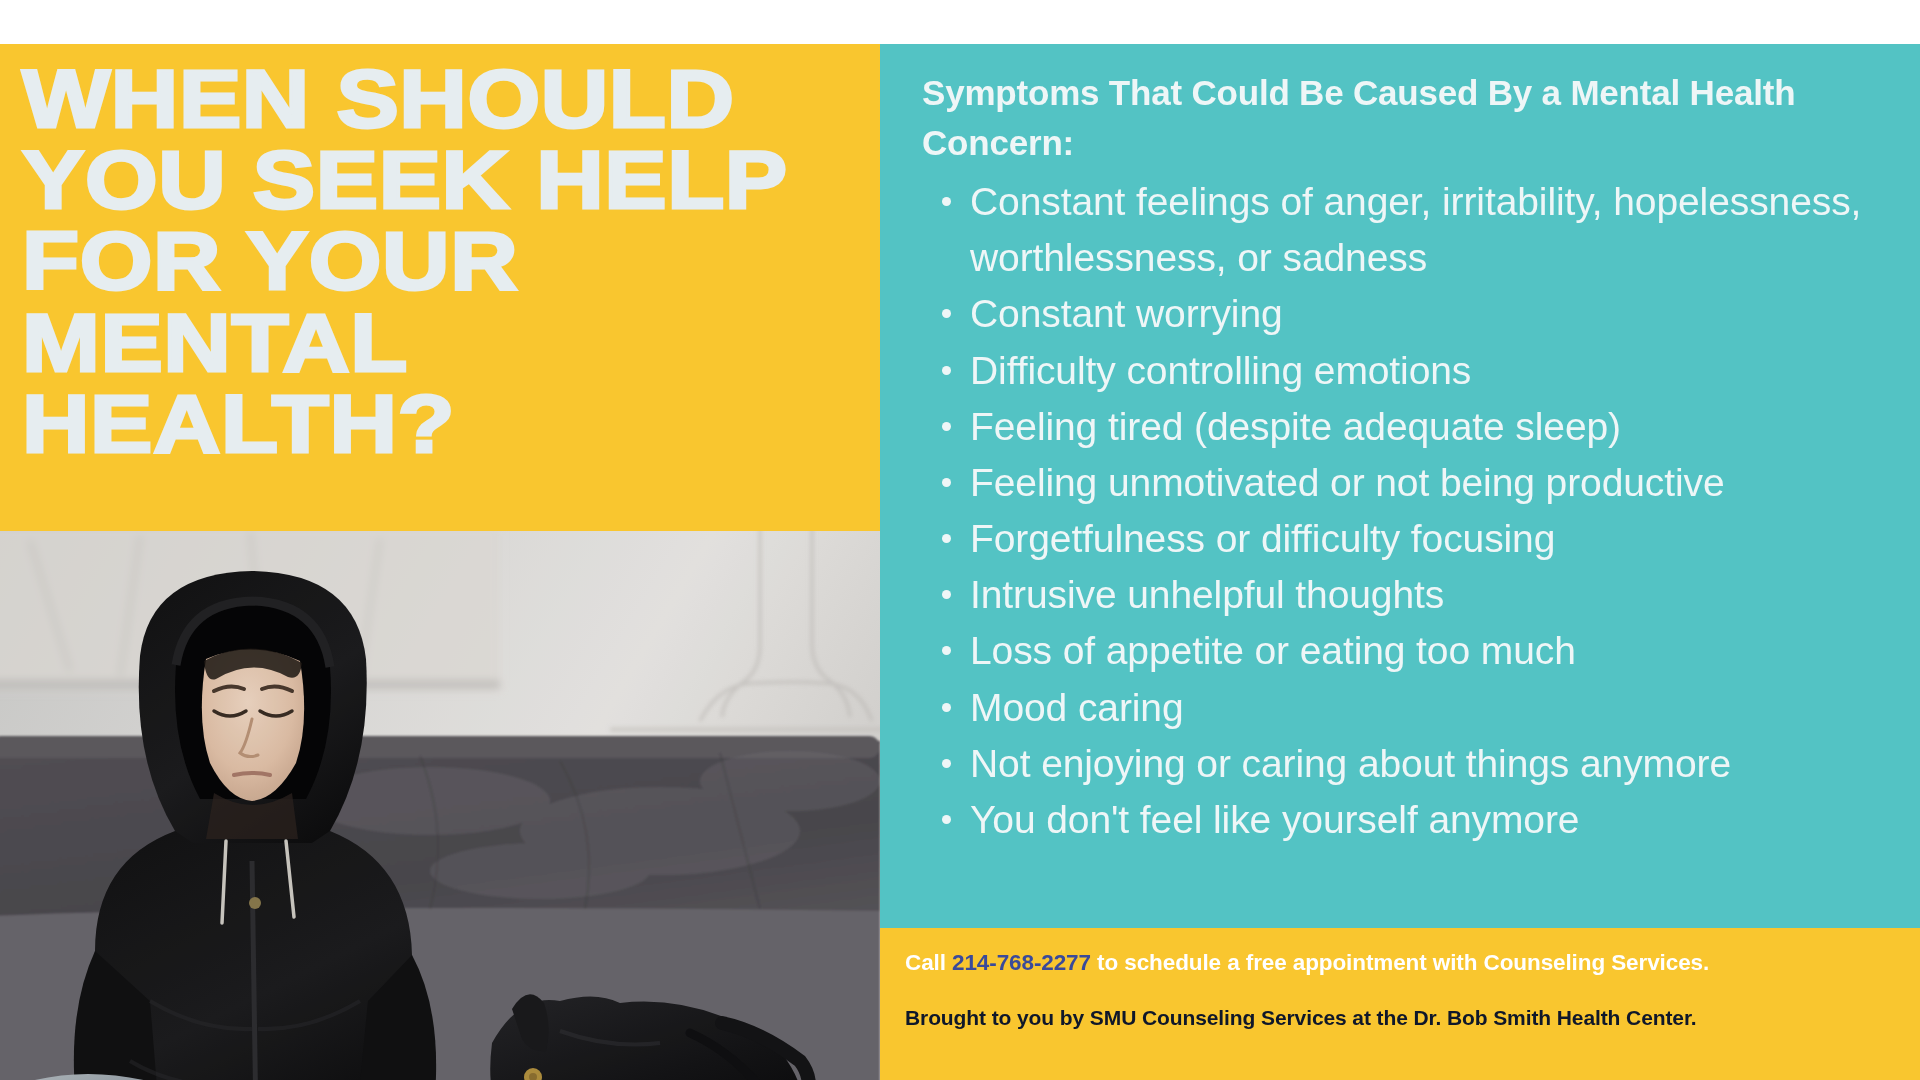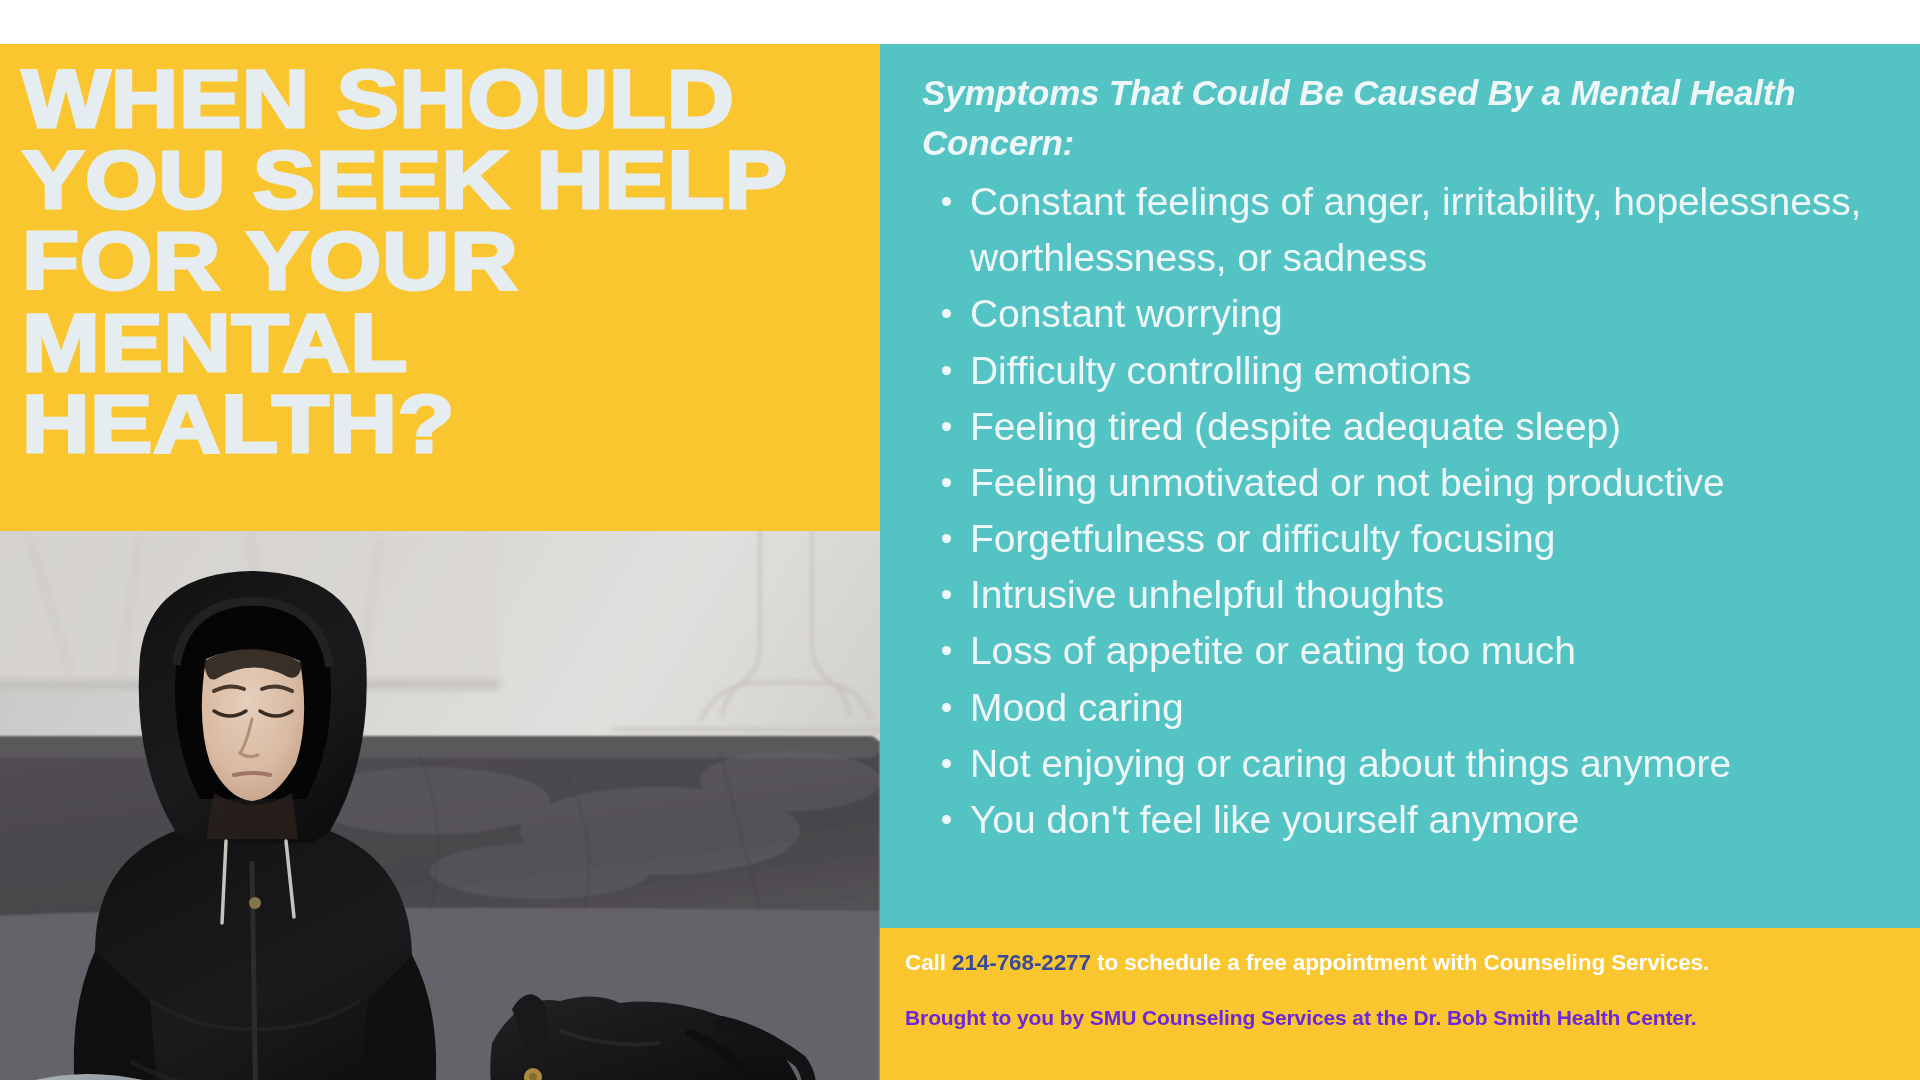--- a/index.html
+++ b/index.html
@@ -49,21 +49,20 @@
     padding:24px 30px 0 42px;
   }
   .symptoms-heading{
     margin:0 0 6px 0;
     color:#eef6f7;
     font-family:"Liberation Sans", sans-serif;
     font-weight:700;
     font-size:35px;
     line-height:1.43;
     letter-spacing:-0.2px;
-    font-style:italic;
   }
   .symptoms-list{
     margin:0;padding:0;list-style:none;
   }
   .symptoms-list li{
     position:relative;
     color:#eef6f7;
     font-family:"Liberation Sans", sans-serif;
     font-weight:400;
     font-size:39px;
@@ -89,21 +88,21 @@
     font-family:"Liberation Sans", sans-serif;
     font-weight:700;
     font-size:22.5px;
     line-height:1.52;
     letter-spacing:-0.1px;
     margin:0;
   }
   .phone-accent{color:#3a4a9a;font-weight:700;}
   .footer-credit{
     margin:26px 0 0 0;
-    color:#6d28d9;
+    color:#0f172a;
     font-family:"Liberation Sans", sans-serif;
     font-weight:700;
     font-size:21px;
     letter-spacing:-0.1px;
   }
 </style>
 </head>
 <body>
 
 <div class="poster">

